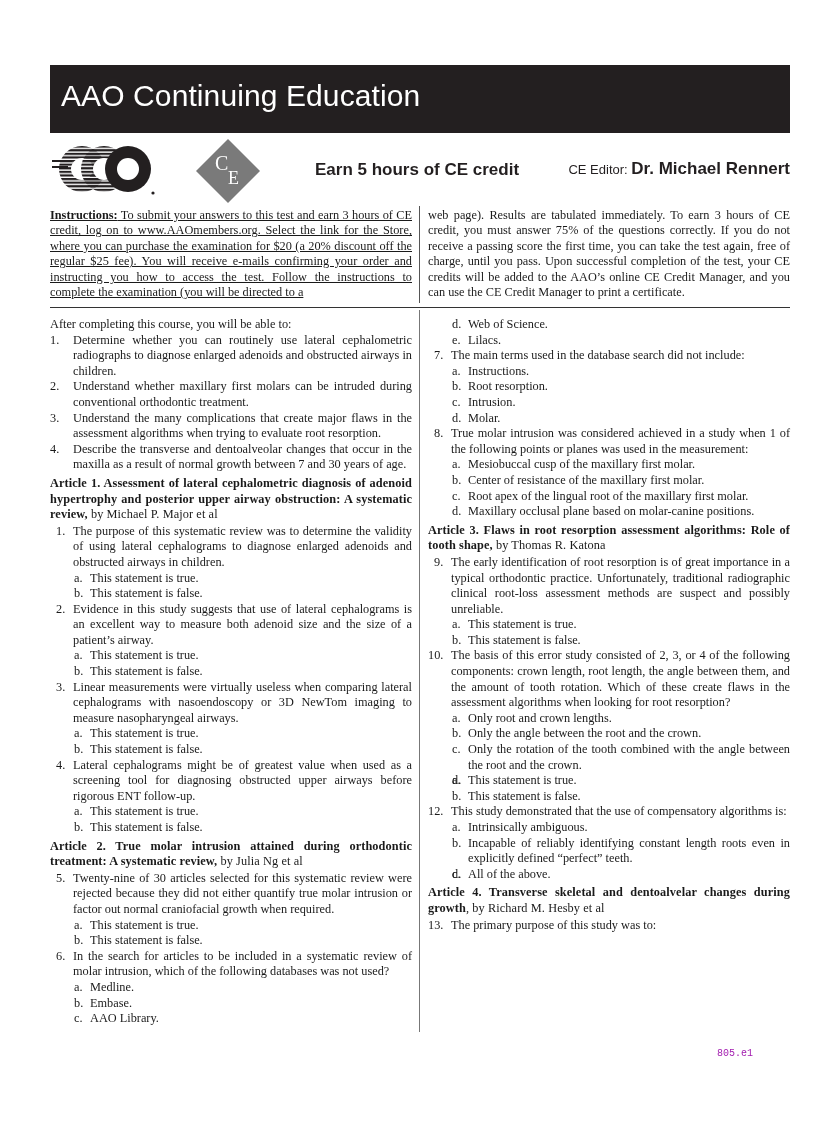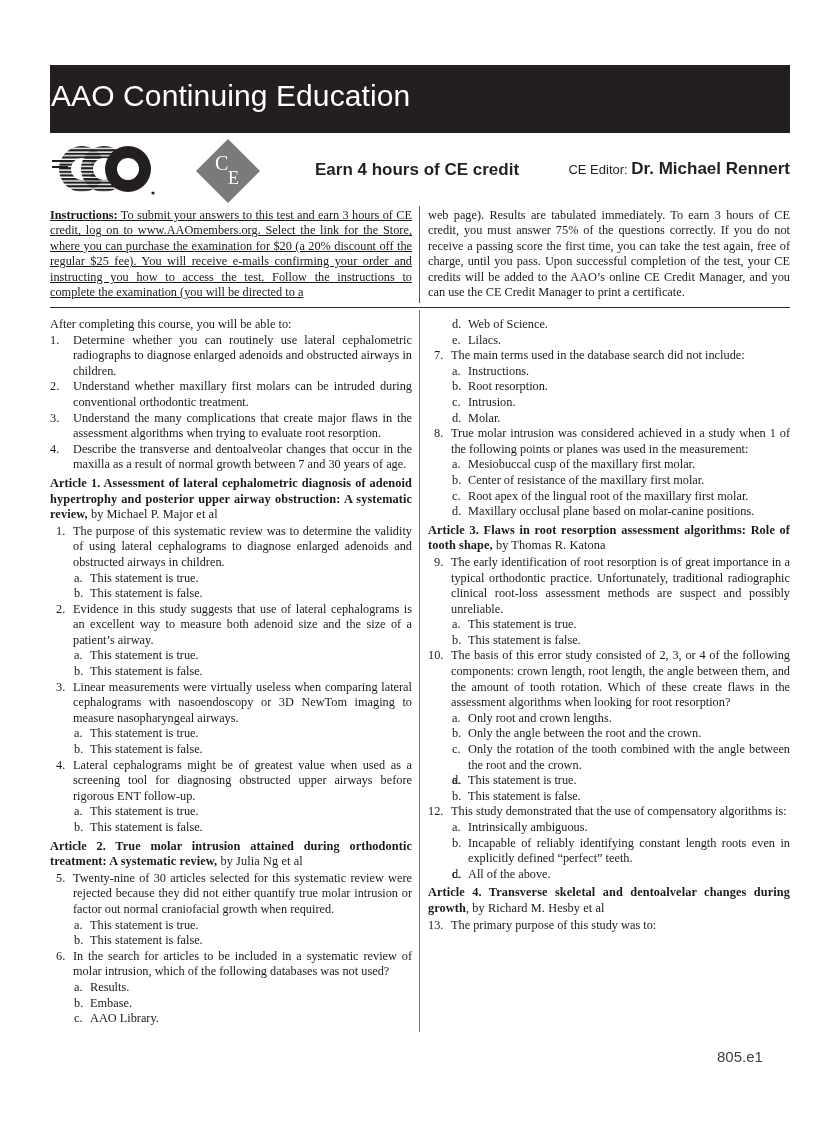--- a/index.html
+++ b/index.html
@@ -1,18 +1,18 @@
 <!DOCTYPE html>
 <html><head>
 <meta charset="utf-8">
 <style>
   html, body { margin: 0; padding: 0; background: #ffffff; }
   body { width: 838px; height: 1122px; position: relative; overflow: hidden; font-family: "Liberation Serif", serif; color: #1a1a1a; }
   .banner { position: absolute; left: 50px; top: 65px; width: 740px; height: 68px; background: #231f20; }
-  .banner-title { position: absolute; left: 1px; top: 14px; color: #fff; font-family: "Liberation Sans", sans-serif; font-size: 30px; font-weight: normal; letter-spacing: 0.1px; }
+  .banner-title { position: absolute; left: 11px; top: 14px; color: #fff; font-family: "Liberation Sans", sans-serif; font-size: 30px; font-weight: normal; letter-spacing: 0.1px; }
   .logo-row { position: absolute; left: 50px; top: 138px; width: 740px; height: 68px; }
   .aao-logo { position: absolute; left: 2px; top: 4px; width: 104px; height: 54px; }
   .ce-logo { position: absolute; left: 145px; top: 0px; width: 66px; height: 66px; }
   .earn { position: absolute; left: 265px; top: 22px; font-family: "Liberation Sans", sans-serif; font-size: 17px; font-weight: bold; color: #231f20; }
   .editor { position: absolute; right: 0px; top: 21px; font-family: "Liberation Sans", sans-serif; color: #231f20; white-space: nowrap; }
   .editor-label { font-size: 13px; font-weight: normal; text-align: right; }
   .editor-name { font-size: 17px; font-weight: bold; }
   .instr { position: absolute; top: 208px; width: 362px; font-size: 12.3px; line-height: 15.4px; text-align: justify; }
   .instr.left { left: 50px; text-decoration: underline; }
   .instr.right { left: 428px; }
@@ -26,21 +26,21 @@
   .p { margin: 0; text-align: justify; }
   .q { position: relative; padding-left: 23px; text-align: justify; }
   .q .num { position: absolute; left: 6px; top: 0; }
   .q.two .num { left: 0px; }
   .obj { position: relative; padding-left: 23px; text-align: justify; }
   .obj .num { position: absolute; left: 0; top: 0; }
   .opt { position: relative; padding-left: 40px; text-align: justify; }
   .opt .lt { position: absolute; left: 24px; top: 0; }
   .art { font-weight: normal; margin-top: 3px; margin-bottom: 1px; text-align: justify; letter-spacing: 0.1px; }
   .art b { font-weight: bold; }
-  .pagenum { position: absolute; left: 717px; top: 1048px; font-family: Liberation Sans, sans-serif; font-size: 15px; color: #404040; }
+  .pagenum { position: absolute; left: 717px; top: 1048px; font-family: Liberation Mono, monospace; font-size: 10px; color: #a21caf; }
 </style>
 </head>
 <body>
 
 <div class="banner">
   <div class="banner-title">AAO Continuing Education</div>
 </div>
 
 <div class="logo-row">
   <svg class="aao-logo" viewBox="0 0 104 54">
@@ -57,21 +57,21 @@
     <circle cx="76" cy="27" r="11" fill="#fff"></circle>
     <rect x="0" y="18" width="20" height="2" fill="#231f20"></rect>
     <rect x="0" y="24" width="16" height="2" fill="#231f20"></rect>
     <circle cx="101" cy="51" r="1.6" fill="#231f20"></circle>
   </svg>
   <svg class="ce-logo" viewBox="0 0 66 66">
     <polygon points="33,1 65,33 33,65 1,33" fill="#7a7a7a"></polygon>
     <text x="20" y="32" font-family="Liberation Serif, serif" font-size="20" fill="#fff">C</text>
     <text x="33" y="46" font-family="Liberation Serif, serif" font-size="18" fill="#fff">E</text>
   </svg>
-  <div class="earn">Earn 4 hours of CE credit</div>
+  <div class="earn">Earn 5 hours of CE credit</div>
   <div class="editor">
     <span class="editor-label">CE Editor: </span><span class="editor-name">Dr. Michael Rennert</span>
   </div>
 </div>
 
 <div class="instr left">
   <b>Instructions:</b><span> To submit your answers to this test and earn 3 hours of CE credit, log on to www.AAOmembers.org. Select the link for the Store, where you can purchase the examination for $20 (a 20% discount off the regular $25 fee). You will receive e-mails confirming your order and instructing you how to access the test. Follow the instructions to complete the examination (you will be directed to a</span>
 </div>
 <div class="vline-top"></div>
 <div class="instr right">
@@ -105,21 +105,21 @@
   <div class="opt"><span class="lt">a.</span><span>This statement is true.</span></div>
   <div class="opt"><span class="lt">b.</span><span>This statement is false.</span></div>
 
   <div class="art"><b>Article 2. True molar intrusion attained during orthodontic treatment: A systematic review,</b><span> by Julia Ng et al</span></div>
 
   <div class="q"><span class="num">5.</span><span>Twenty-nine of 30 articles selected for this systematic review were rejected because they did not either quantify true molar intrusion or factor out normal craniofacial growth when required.</span></div>
   <div class="opt"><span class="lt">a.</span><span>This statement is true.</span></div>
   <div class="opt"><span class="lt">b.</span><span>This statement is false.</span></div>
 
   <div class="q"><span class="num">6.</span><span>In the search for articles to be included in a systematic review of molar intrusion, which of the following databases was not used?</span></div>
-  <div class="opt"><span class="lt">a.</span><span>Results.</span></div>
+  <div class="opt"><span class="lt">a.</span><span>Medline.</span></div>
   <div class="opt"><span class="lt">b.</span><span>Embase.</span></div>
   <div class="opt"><span class="lt">c.</span><span>AAO Library.</span></div>
 </div>
 
 <div class="col right">
   <div class="opt"><span class="lt">d.</span><span>Web of Science.</span></div>
   <div class="opt"><span class="lt">e.</span><span>Lilacs.</span></div>
 
   <div class="q"><span class="num">7.</span><span>The main terms used in the database search did not include:</span></div>
   <div class="opt"><span class="lt">a.</span><span>Instructions.</span></div>

